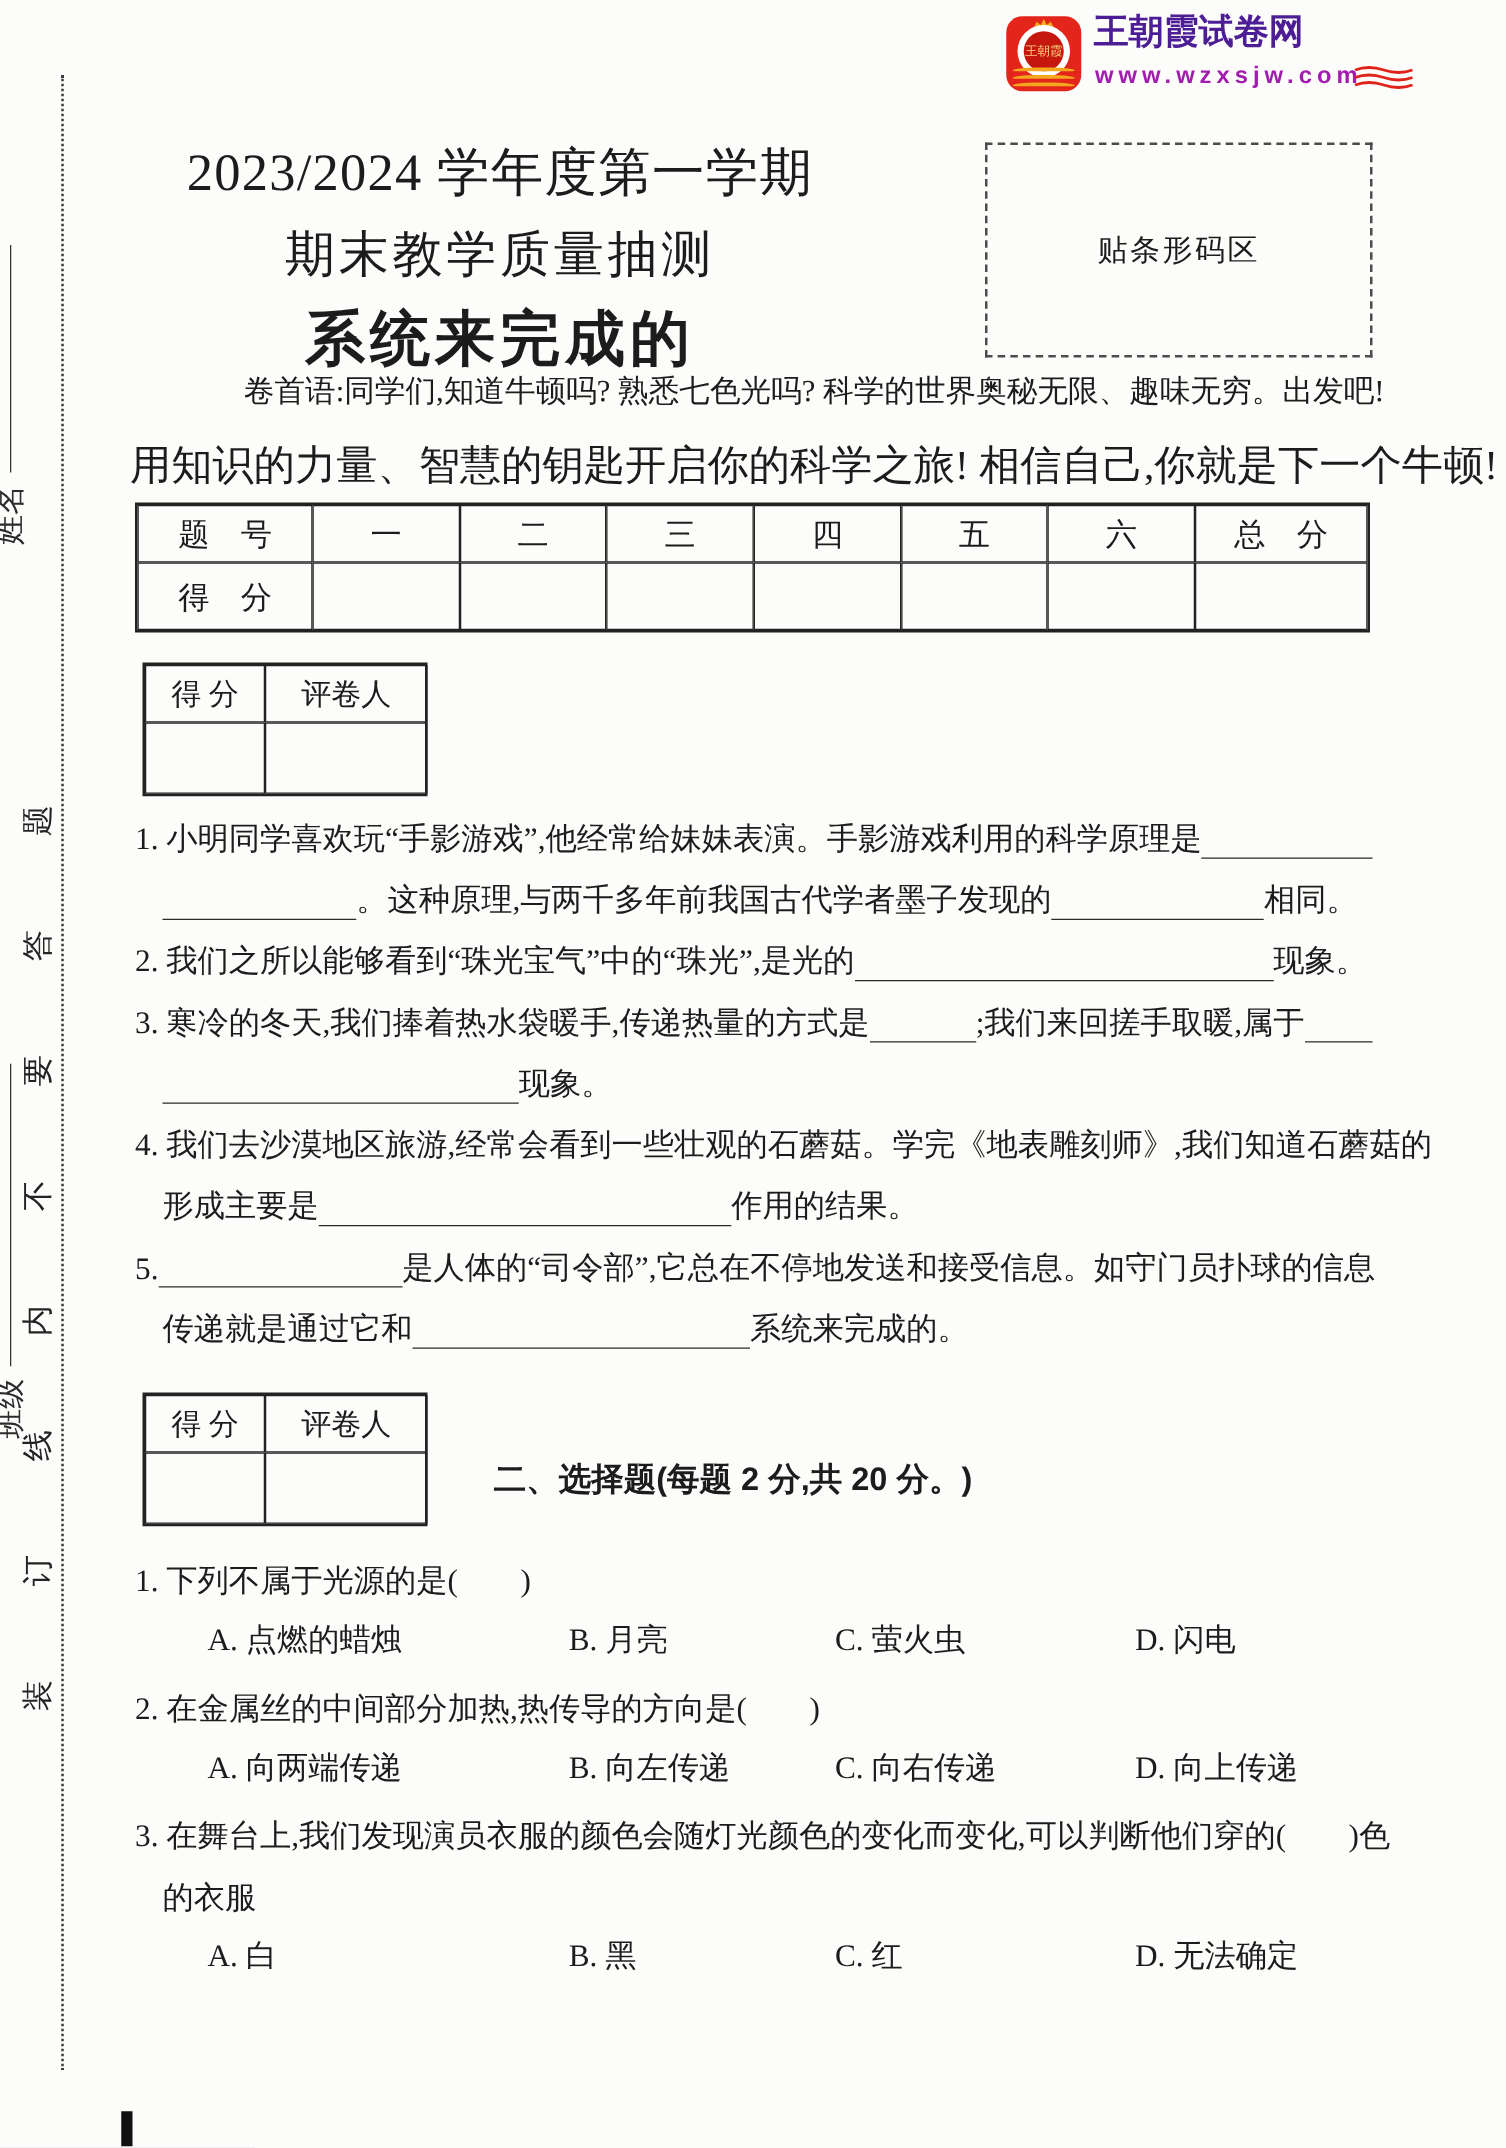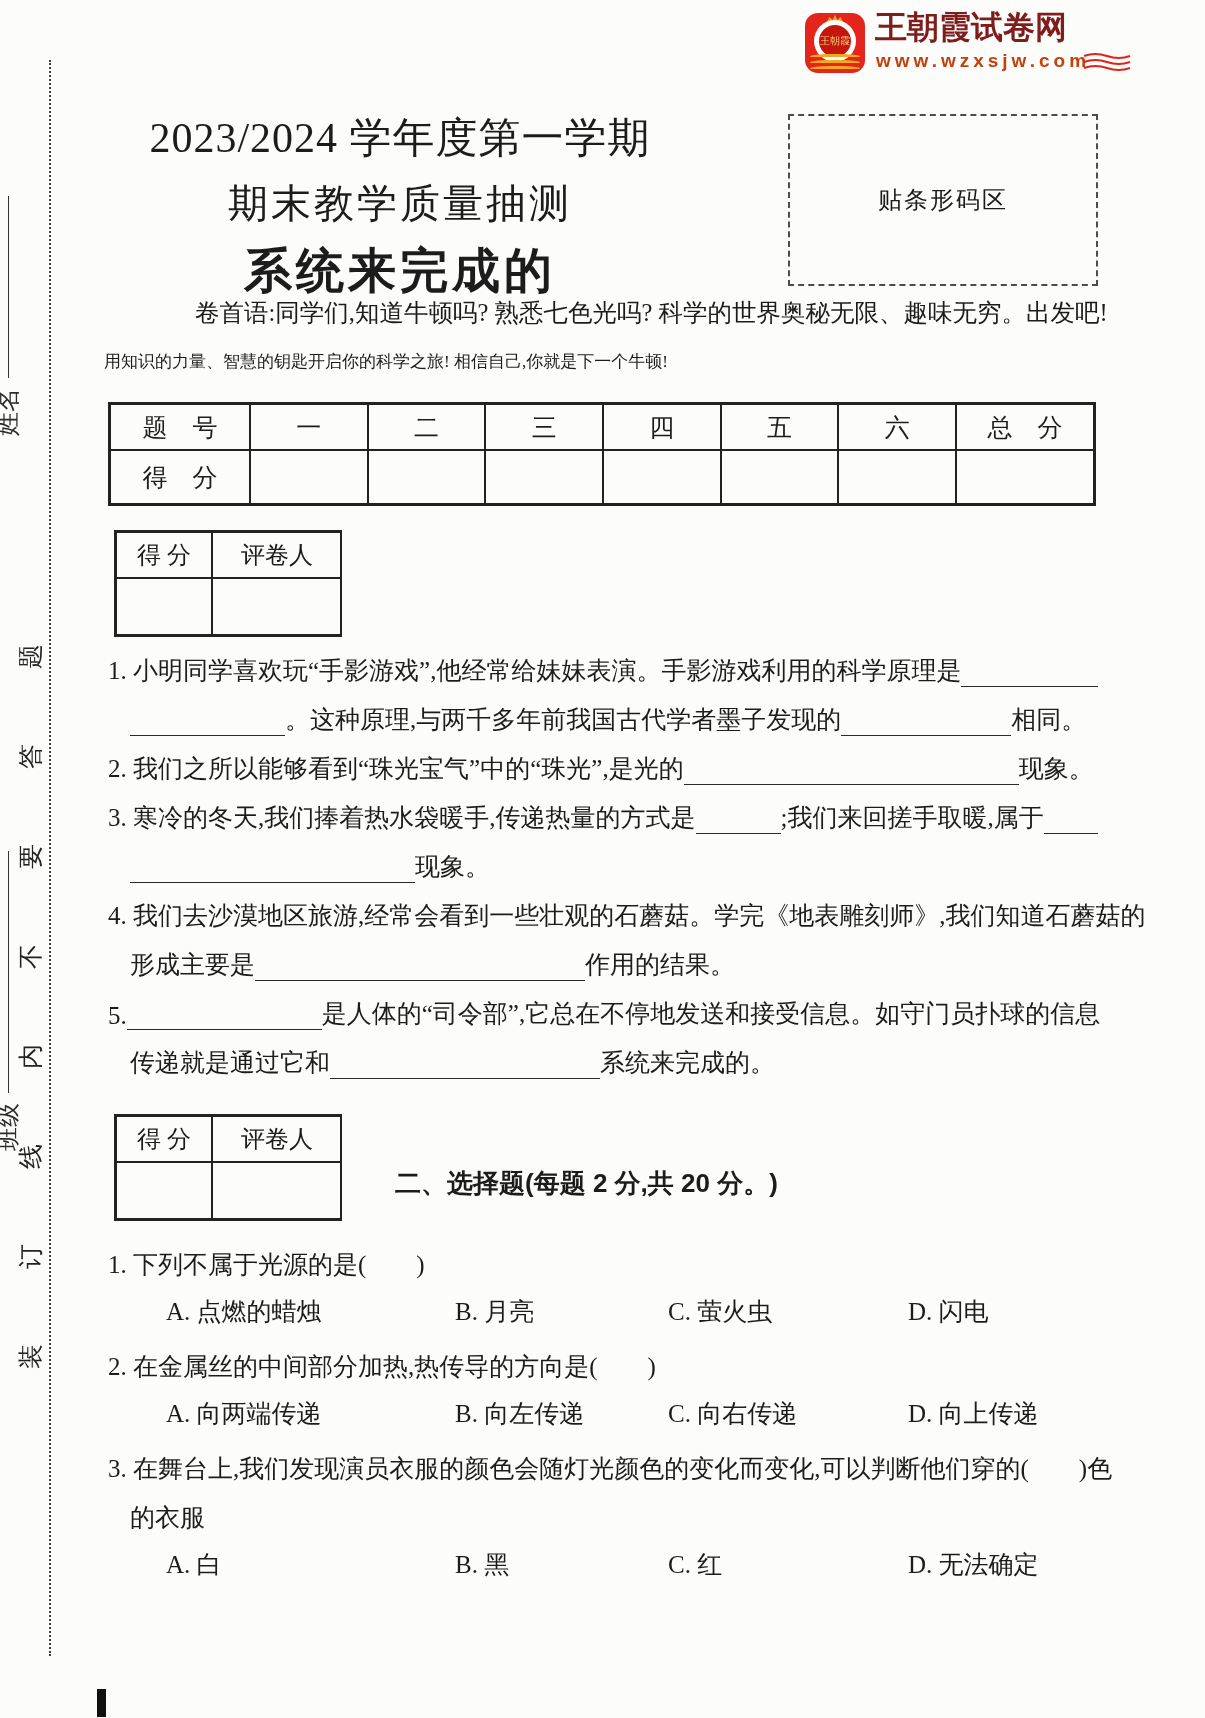--- a/index.html
+++ b/index.html
@@ -28,39 +28,39 @@
   .crown { position:absolute; top:2px; left:50%; transform:translateX(-50%); width:16px; height:7px;
     background:#f3a81f; clip-path:polygon(0 100%,15% 30%,35% 70%,50% 0,65% 70%,85% 30%,100% 100%); }
   .emblem { position:absolute; left:9px; top:7px; width:42px; height:42px; border-radius:50%;
     background:#ffffff; }
   .emblem-inner { position:absolute; inset:5px; border-radius:50%; background:#c6170f;
     display:flex; align-items:center; justify-content:center; }
   .seal-text { font-size:10px; color:#f7d07c; letter-spacing:0; font-family:"Liberation Sans",sans-serif; }
   .icon-wave { position:absolute; left:5px; right:5px; height:3.5px; background:#f3a81f;
     border-radius:100% 100% 20% 20% / 180% 180% 40% 40%; }
   .icon-wave.w1 { bottom:16px; } .icon-wave.w2 { bottom:10px; } .icon-wave.w3 { bottom:4px; }
-  .logo-title { position:absolute; left:875px; top:6px; font-size:32px; font-weight:bold;
-    color:#7f1d1d; font-family:"Liberation Sans",sans-serif; white-space:nowrap; }
+  .logo-title { position:absolute; left:875px; top:6px; font-size:28px; font-weight:bold;
+    color:#4c1d95; font-family:"Liberation Sans",sans-serif; white-space:nowrap; }
   .logo-url { position:absolute; left:876px; top:50px; font-size:19px; font-weight:bold;
-    color:#c2410c; letter-spacing:4px; font-family:"Liberation Sans",sans-serif; }
+    color:#a21caf; letter-spacing:4px; font-family:"Liberation Sans",sans-serif; }
   .url-squiggle { position:absolute; left:1082px; top:52px; }
 
   
   .title-block { position:absolute; left:140px; top:110px; width:520px; text-align:center; }
   .t1 { font-size:42px; letter-spacing:1px; }
   .t2 { font-size:40px; margin-top:10px; letter-spacing:3px; }
   .t3 { font-size:48px; font-weight:bold; margin-top:8px; letter-spacing:4px;
     font-family:"Liberation Sans",sans-serif; }
 
   .barcode-box { position:absolute; left:788px; top:114px; width:310px; height:172px;
     border:2px dashed #4c4c4c; display:flex; align-items:center; justify-content:center;
     font-size:24px; letter-spacing:2px; }
 
   .pre1 { position:absolute; left:155px; top:296px; width:960px; font-size:24.5px; white-space:nowrap;margin-left:40px; }
-  .pre2 { position:absolute; left:104px; top:350px; width:1010px; font-size:17px; white-space:nowrap; }
+  .pre2 { position:absolute; left:104px; top:350px; width:1010px; font-size:33px; white-space:nowrap; }
 
   
   .score-table { position:absolute; left:108px; top:402px; width:988px;
     display:grid; grid-template-columns:140px repeat(6,1fr) 138px; border:2px solid #222; }
   .score-table .cell { border:1px solid #222; display:flex; align-items:center; justify-content:center;
     font-size:25px; height:46px; }
   .score-table .cell.tall { height:54px; }
 
   
   .grader-box { position:absolute; left:114px; width:228px; display:grid;

